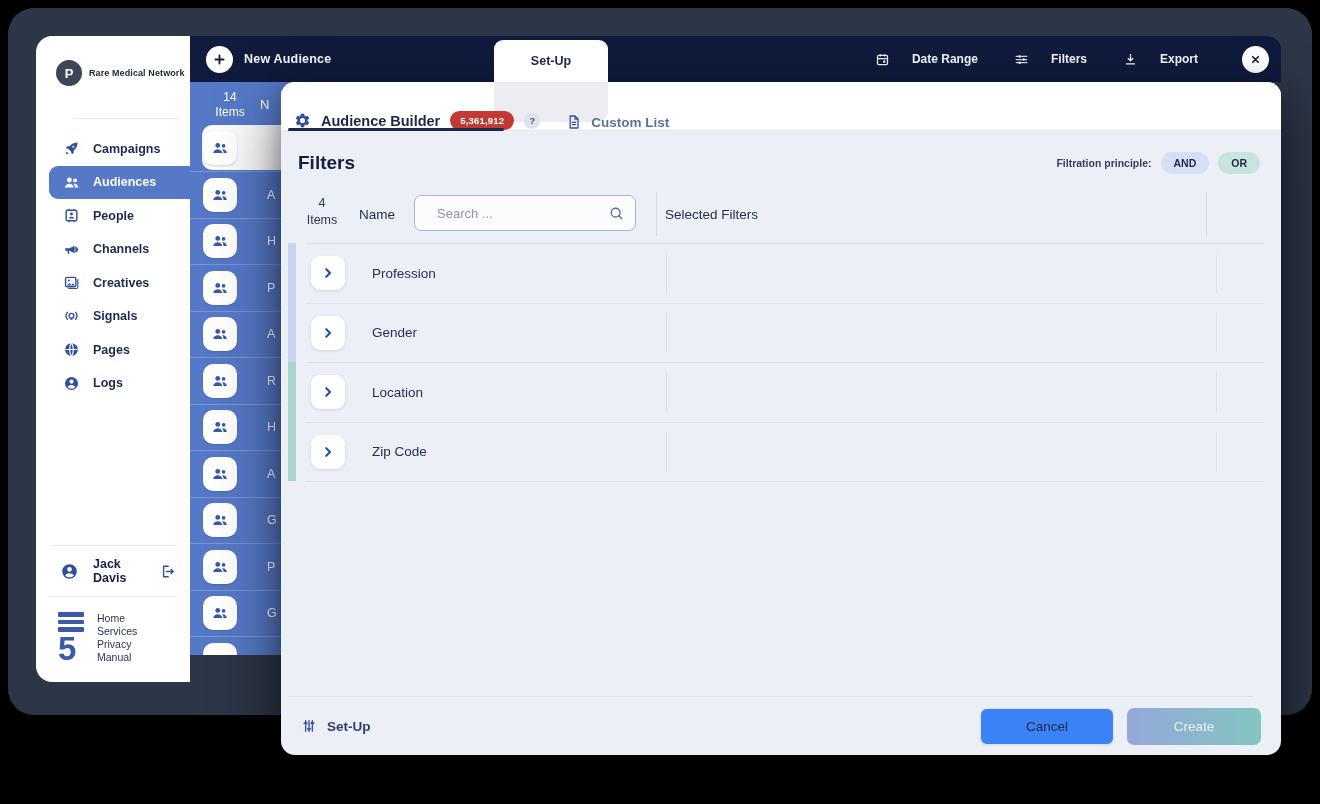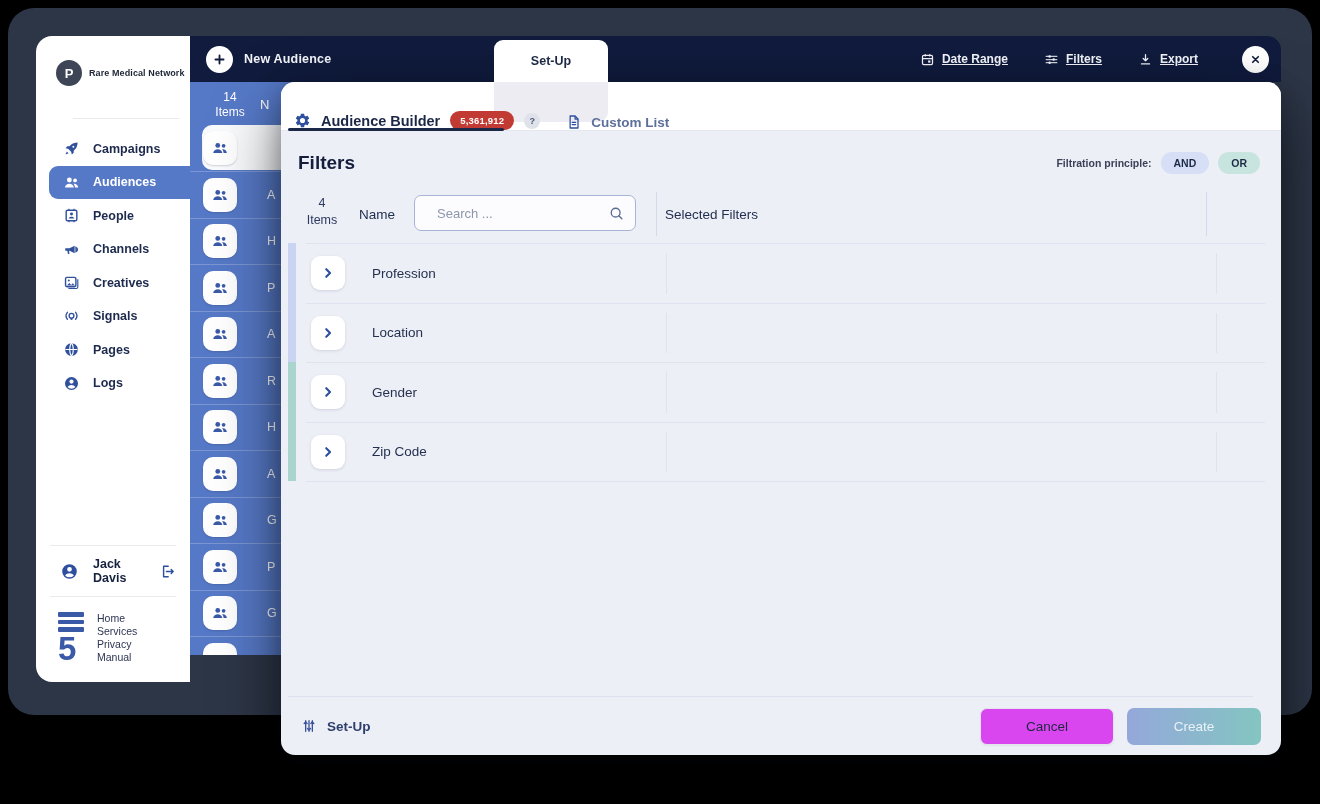--- a/index.html
+++ b/index.html
@@ -8,21 +8,21 @@
     font-family:"Liberation Sans","DejaVu Sans",sans-serif;
     -webkit-font-smoothing:antialiased;
   }
   .backdrop{position:absolute;left:8px;top:8px;width:1304px;height:707px;background:#2d3647;border-radius:26px;z-index:0;}
 
   
   .topbar{position:absolute;left:190px;top:36px;width:1091px;height:46px;background:#101b3d;border-radius:0 14px 0 0;display:flex;align-items:center;z-index:3;color:#f2f4f9;}
   .plus-btn{width:27px;height:27px;border-radius:50%;background:#fff;color:#101b3d;display:flex;align-items:center;justify-content:center;margin-left:16px;flex:none;cursor:pointer;}
   .new-aud-label{margin-left:11px;font-size:12.5px;font-weight:700;letter-spacing:.2px;}
   .topbar-right{margin-left:auto;display:flex;align-items:center;gap:36px;padding-right:12px;font-size:12px;font-weight:600;}
-  .tb-action{display:flex;gap:7px;cursor:pointer;text-decoration:underline;}
+  .tb-action{display:flex;gap:22px;cursor:pointer;}
   .close-btn{width:27px;height:27px;border-radius:50%;background:#fff;color:#101b3d;display:flex;align-items:center;justify-content:center;margin-left:8px;cursor:pointer;}
   .setup-tab{position:absolute;left:494px;top:40px;width:114px;height:42px;background:#fff;border-radius:9px 9px 0 0;z-index:6;display:flex;align-items:center;justify-content:center;font-size:12.5px;font-weight:700;color:#1c2844;cursor:pointer;}
 
   
   .sidebar{position:absolute;left:36px;top:36px;width:154px;height:646px;background:#fff;border-radius:16px 0 0 16px;z-index:2;}
   .logo-row{display:flex;align-items:center;gap:7px;padding:24px 0 0 20px;}
   .logo-circle{width:26px;height:26px;border-radius:50%;background:#3e4557;color:#fff;display:flex;align-items:center;justify-content:center;font-size:13px;font-weight:800;flex:none;}
   .logo-text{font-size:9px;font-weight:800;color:#1d2434;white-space:nowrap;letter-spacing:.1px;}
   .logo-divider{height:1px;background:#e9e9ee;margin:32px 11px 0 37px;}
   .nav{margin-top:13px;}
@@ -94,21 +94,21 @@
   .frow-label{position:absolute;left:66px;font-size:13.5px;color:#25314f;}
   .frow::before,.frow::after{content:"";position:absolute;top:9px;bottom:9px;width:1px;background:#dfe3ef;}
   .frow::before{left:360px;}
   .frow::after{left:910px;}
 
   .footer-line{position:absolute;left:7px;bottom:58px;width:965px;height:1px;background:#dfe2ee;}
   .m-footer{position:absolute;left:0;bottom:0;width:100%;height:58px;display:flex;align-items:center;padding:0 20px;box-sizing:border-box;}
   .footer-setup{display:flex;align-items:center;gap:10px;font-size:13.5px;font-weight:700;color:#2e3f6e;}
   .footer-setup .ic{color:#39509b;}
   .btn{height:37px;width:134px;border-radius:7px;font-size:13.5px;display:flex;align-items:center;justify-content:center;box-sizing:border-box;cursor:pointer;font-family:inherit;}
-  .btn-cancel{margin-left:auto;background:#d946ef;border:1px solid #e3e4ec;color:#1f2840;box-shadow:0 1px 2px rgba(27,39,71,.06);}
+  .btn-cancel{margin-left:auto;background:#3b82f6;border:1px solid #e3e4ec;color:#1f2840;box-shadow:0 1px 2px rgba(27,39,71,.06);}
   .btn-create{margin-left:13px;border:none;background:linear-gradient(90deg,#94a8da,#84c5c1);color:rgba(255,255,255,.82);}
 
   .ic{display:inline-flex;flex:none;}
   .ic svg{display:block;}
 </style>
 </head>
 <body>
 
 <div class="backdrop"></div>
 
@@ -502,31 +502,31 @@
         <span class="frow-label">Profession</span>
       </div>
       <div class="frow">
         <span class="chev-btn">
             <span class="ic">
               <svg width="14" height="14" viewBox="0 0 24 24" fill="none" stroke="currentColor" stroke-width="3.6" stroke-linecap="round" stroke-linejoin="round">
                 <path d="M9 5.5l6.5 6.5L9 18.5"></path>
               </svg>
             </span>
           </span>
-        <span class="frow-label">Location</span>
+        <span class="frow-label">Gender</span>
       </div>
       <div class="frow">
         <span class="chev-btn">
             <span class="ic">
               <svg width="14" height="14" viewBox="0 0 24 24" fill="none" stroke="currentColor" stroke-width="3.6" stroke-linecap="round" stroke-linejoin="round">
                 <path d="M9 5.5l6.5 6.5L9 18.5"></path>
               </svg>
             </span>
           </span>
-        <span class="frow-label">Gender</span>
+        <span class="frow-label">Location</span>
       </div>
       <div class="frow">
         <span class="chev-btn">
             <span class="ic">
               <svg width="14" height="14" viewBox="0 0 24 24" fill="none" stroke="currentColor" stroke-width="3.6" stroke-linecap="round" stroke-linejoin="round">
                 <path d="M9 5.5l6.5 6.5L9 18.5"></path>
               </svg>
             </span>
           </span>
         <span class="frow-label">Zip Code</span>

